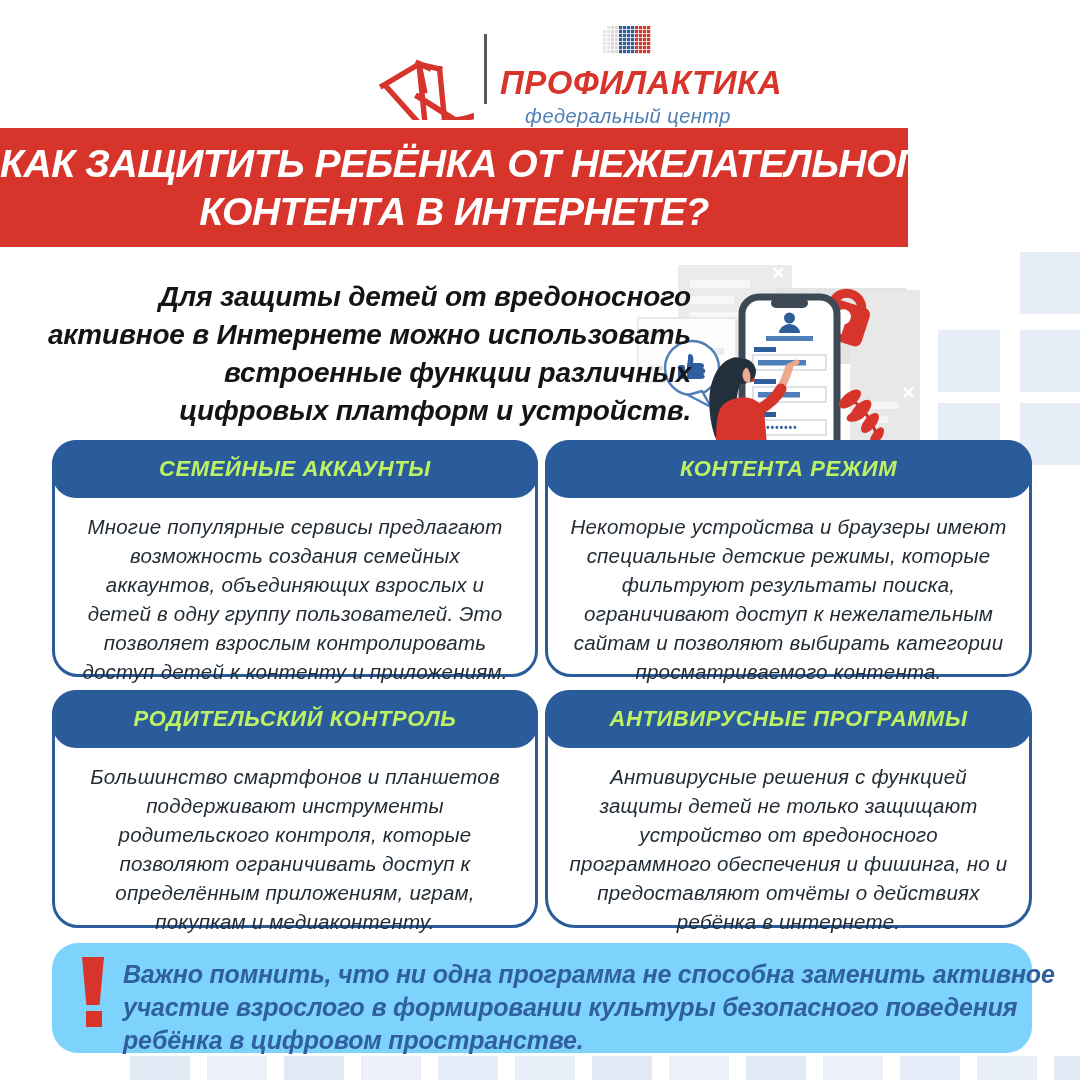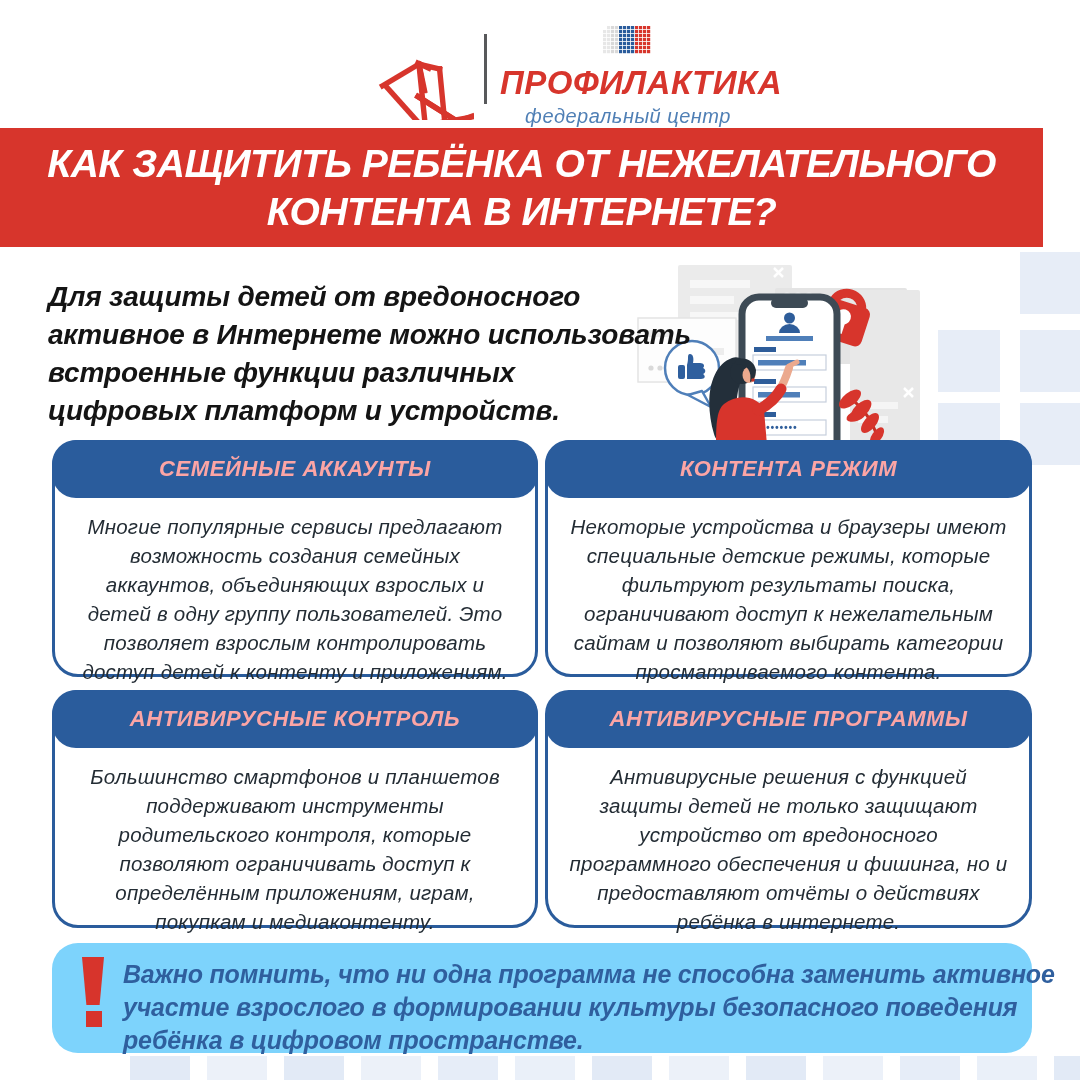--- a/index.html
+++ b/index.html
@@ -12,28 +12,28 @@
   }
   
   .hdr-chair { position:absolute; left:356px; top:24px; width:118px; height:96px; }
   .hdr-divider { position:absolute; left:484px; top:34px; width:3px; height:70px; background:#58595b; }
   .hdr-logo { position:absolute; left:500px; top:24px; width:256px; text-align:center; }
   .hdr-grid { display:block; margin:2px auto 6px auto; }
   .brand-name { font-size:33px; font-weight:bold; color:#d7352c; letter-spacing:.5px; white-space:nowrap; }
   .brand-sub  { font-size:20px; color:#4f7fb5; letter-spacing:.5px; margin-top:3px; white-space:nowrap; }
   
   .banner {
-    position:absolute; left:0; top:128px; width:1043px; height:119px;
+    position:absolute; left:0; top:128px; width:908px; height:119px;
     background:#d7352c; display:flex; flex-direction:column; justify-content:center;
     text-align:center; z-index:1;
   }
   .banner div { color:#fff; font-weight:bold; font-size:39px; line-height:48px; white-space:nowrap; letter-spacing:-.5px; }
   
   .intro { position:absolute; left:48px; top:278px; z-index:3; }
-  .intro div { font-size:28px; font-weight:bold; color:#141414; line-height:38px; white-space:nowrap; letter-spacing:-.2px; }
+  .intro div { font-size:28px; font-weight:bold; color:#141414; line-height:38px; white-space:nowrap; letter-spacing:-.2px;text-align:right; }
   
   .rsq { position:absolute; width:62px; height:62px; background:#e7edf7; z-index:0; }
   .footer-squares { position:absolute; left:130px; top:1056px; width:1005px; height:24px;
     display:flex; gap:17px; z-index:0; }
   .fsq { width:60px; height:24px; flex:0 0 60px; }
   
   .illus { position:absolute; left:590px; top:252px; width:470px; height:193px; z-index:2; }
   
   .card {
     position:absolute; background:#fff; border:3px solid #2a5c9c; border-radius:26px;
@@ -41,21 +41,21 @@
   }
   .card-tl { left:52px;  top:440px; width:486px; height:237px; }
   .card-tr { left:545px; top:440px; width:487px; height:237px; }
   .card-bl { left:52px;  top:690px; width:486px; height:238px; }
   .card-br { left:545px; top:690px; width:487px; height:238px;border-radius:30px; }
   .card-head {
     position:absolute; left:-3px; right:-3px; top:-3px; height:58px;
     background:#2a5c9c; border-radius:24px;
     display:flex; align-items:center; justify-content:center;
   }
-  .card-head span { color:#fca5a5; font-weight:bold; font-size:22px; letter-spacing:.6px; white-space:nowrap; }
+  .card-head span { color:#bef264; font-weight:bold; font-size:22px; letter-spacing:.6px; white-space:nowrap; }
   .card-body {
     position:absolute; left:0; right:0; top:58px; bottom:0;
     display:flex; align-items:center; justify-content:center;
     padding:6px 18px 10px 18px;
   }
   .card-body p { font-size:20.5px; line-height:29px; color:#232c34; text-align:center; letter-spacing:.2px;margin-top:26px; }
   
   .callout {
     position:absolute; left:52px; top:943px; width:980px; height:110px;
     background:#7dd3fc; border-radius:26px; z-index:4;
@@ -324,21 +324,21 @@
     <div class="card-head">
       <span>КОНТЕНТА РЕЖИМ</span>
     </div>
     <div class="card-body">
       <p>Некоторые устройства и браузеры имеют специальные детские режимы, которые фильтруют результаты поиска, ограничивают доступ к нежелательным сайтам и позволяют выбирать категории просматриваемого контента.</p>
     </div>
   </div>
 
   <div class="card card-bl">
     <div class="card-head">
-      <span>АНТИВИРУСНЫЕ КОНТРОЛЬ</span>
+      <span>РОДИТЕЛЬСКИЙ КОНТРОЛЬ</span>
     </div>
     <div class="card-body">
       <p>Большинство смартфонов и планшетов поддерживают инструменты родительского контроля, которые позволяют ограничивать доступ к определённым приложениям, играм, покупкам и медиаконтенту.</p>
     </div>
   </div>
 
   <div class="card card-br">
     <div class="card-head">
       <span>АНТИВИРУСНЫЕ ПРОГРАММЫ</span>
     </div>

